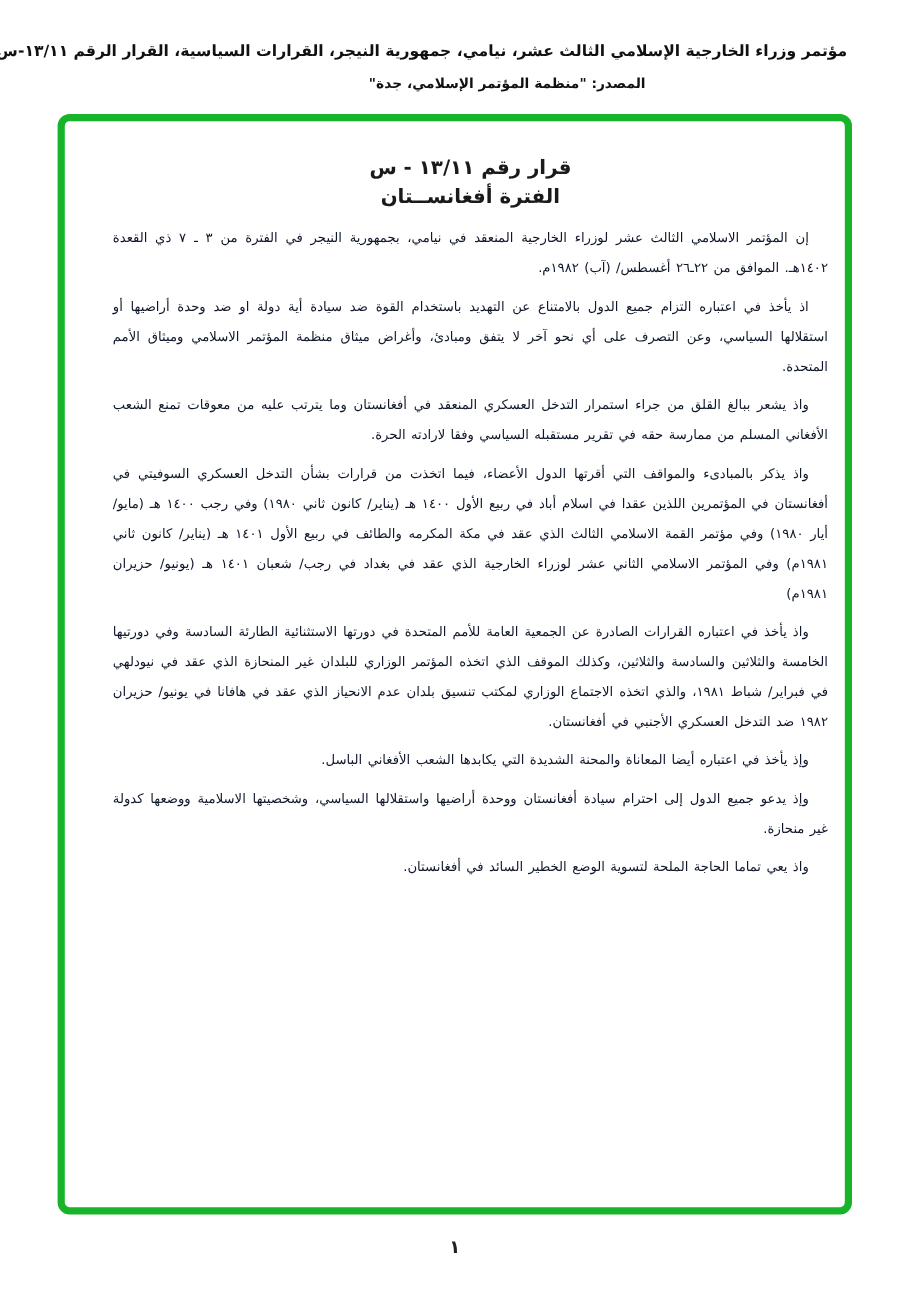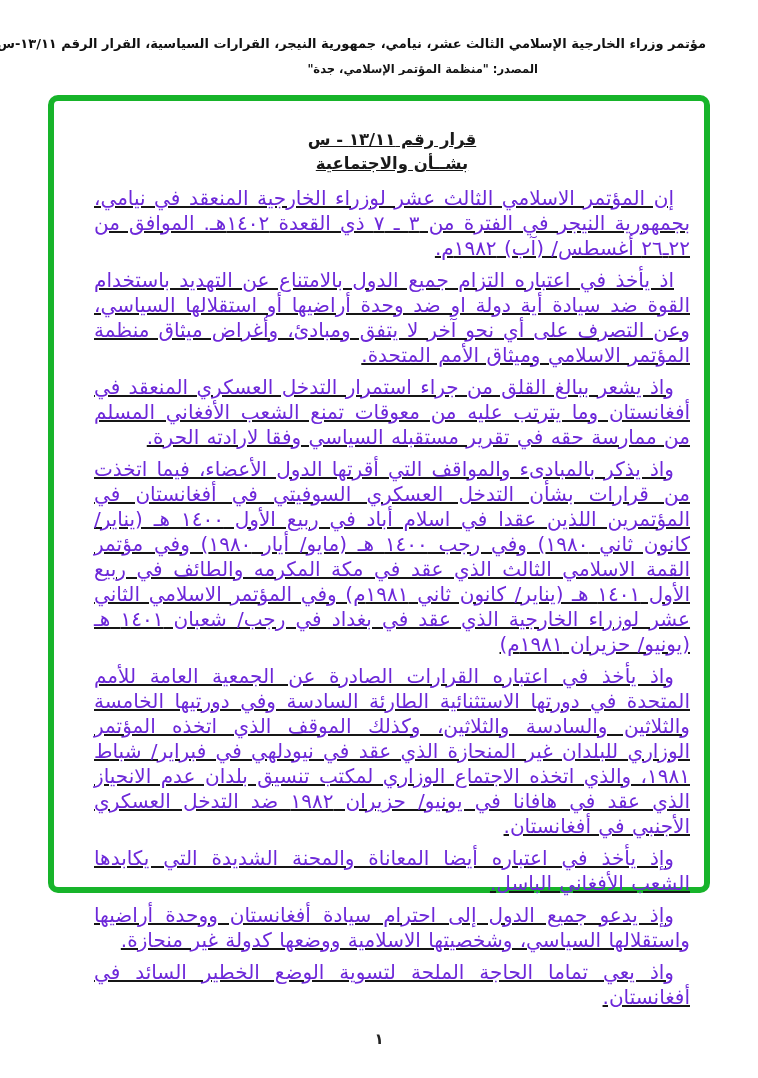--- a/index.html
+++ b/index.html
@@ -40,45 +40,44 @@
     text-align: right;
     margin-top: 6px;
     margin-right: 168px; 
   }
   
   .doc-frame {
     position: absolute;
     left: 48px;
     top: 95px;
     width: 662px;
-    height: 798px;
+    height: 917px;
     box-sizing: border-box;
     border: 6px solid #17b42a;
     border-radius: 10px;
     background: #ffffff;
     padding: 27px 14px 0 40px;
     direction: rtl;
-    text-decoration: underline;
   }
   .doc-title {
     text-align: center;
     font-weight: bold;
     font-size: 16.5px;
     line-height: 24px;
     margin: 0 0 10px 0;
     color: #1a1a1a;
   }
   .doc-title .t2 { letter-spacing: 0.5px; }
   .doc-body p {
     margin: 0 0 7px 0;
-    font-size: 20px;
+    font-size: 11px;
     line-height: 25px;
     text-align: justify;
     text-indent: 16px;
-    color: #6d28d9;
+    color: #0f172a;
     word-spacing: 1px;
   }
   .doc-body p.numbered {
     font-weight: bold;
     text-indent: 0;
     padding-right: 0;
     margin-top: 10px;
   }
   .doc-body p.numbered {
     padding-right: 52px;
@@ -102,21 +101,21 @@
 <div class="page">
 
   <div class="header">
     <div class="header-line1">مؤتمر وزراء الخارجية الإسلامي الثالث عشر، نيامي، جمهورية النيجر، القرارات السياسية، القرار الرقم ١٣/١١-س</div>
     <div class="header-line2">المصدر:  "منظمة المؤتمر الإسلامي، جدة"</div>
   </div>
 
   <div class="doc-frame">
     <div class="doc-title">
       <div class="t1">قرار رقم ١٣/١١ - س</div>
-      <div class="t2">بشــأن والاجتماعية</div>
+      <div class="t2">الفترة أفغانســتان</div>
     </div>
 
     <div class="doc-body">
       <p>إن المؤتمر الاسلامي الثالث عشر لوزراء الخارجية المنعقد في نيامي، بجمهورية النيجر في الفترة من ٣ ـ ٧ ذي القعدة ١٤٠٢هـ. الموافق من ٢٢ـ٢٦ أغسطس/ (آب) ١٩٨٢م.</p>
       <p>اذ يأخذ في اعتباره التزام جميع الدول بالامتناع عن التهديد باستخدام القوة ضد سيادة أية دولة او ضد وحدة أراضيها أو استقلالها السياسي، وعن التصرف على أي نحو آخر لا يتفق ومبادئ، وأغراض ميثاق منظمة المؤتمر الاسلامي وميثاق الأمم المتحدة.</p>
       <p>واذ يشعر ببالغ القلق من جراء استمرار التدخل العسكري المنعقد في أفغانستان وما يترتب عليه من معوقات تمنع الشعب الأفغاني المسلم من ممارسة حقه في تقرير مستقبله السياسي وفقا لارادته الحرة.</p>
       <p>واذ يذكر بالمبادىء والمواقف التي أقرتها الدول الأعضاء، فيما اتخذت من قرارات بشأن التدخل العسكري السوفيتي في أفغانستان في المؤتمرين اللذين عقدا في اسلام أباد في ربيع الأول ١٤٠٠ هـ (يناير/ كانون ثاني ١٩٨٠) وفي رجب ١٤٠٠ هـ (مايو/ أيار ١٩٨٠) وفي مؤتمر القمة الاسلامي الثالث الذي عقد في مكة المكرمه والطائف في ربيع الأول ١٤٠١ هـ (يناير/ كانون ثاني ١٩٨١م) وفي المؤتمر الاسلامي الثاني عشر لوزراء الخارجية الذي عقد في بغداد في رجب/ شعبان ١٤٠١ هـ (يونيو/ حزيران ١٩٨١م)</p>
       <p>واذ يأخذ في اعتباره القرارات الصادرة عن الجمعية العامة للأمم المتحدة في دورتها الاستثنائية الطارئة السادسة وفي دورتيها الخامسة والثلاثين والسادسة والثلاثين، وكذلك الموقف الذي اتخذه المؤتمر الوزاري للبلدان غير المنحازة الذي عقد في نيودلهي في فبراير/ شباط ١٩٨١، والذي اتخذه الاجتماع الوزاري لمكتب تنسيق بلدان عدم الانحياز الذي عقد في هافانا في يونيو/ حزيران ١٩٨٢ ضد التدخل العسكري الأجنبي في أفغانستان.</p>
       <p>وإذ يأخذ في اعتباره أيضا المعاناة والمحنة الشديدة التي يكابدها الشعب الأفغاني الباسل.</p>
       <p>وإذ يدعو جميع الدول إلى احترام سيادة أفغانستان ووحدة أراضيها واستقلالها السياسي، وشخصيتها الاسلامية ووضعها كدولة غير منحازة.</p>

